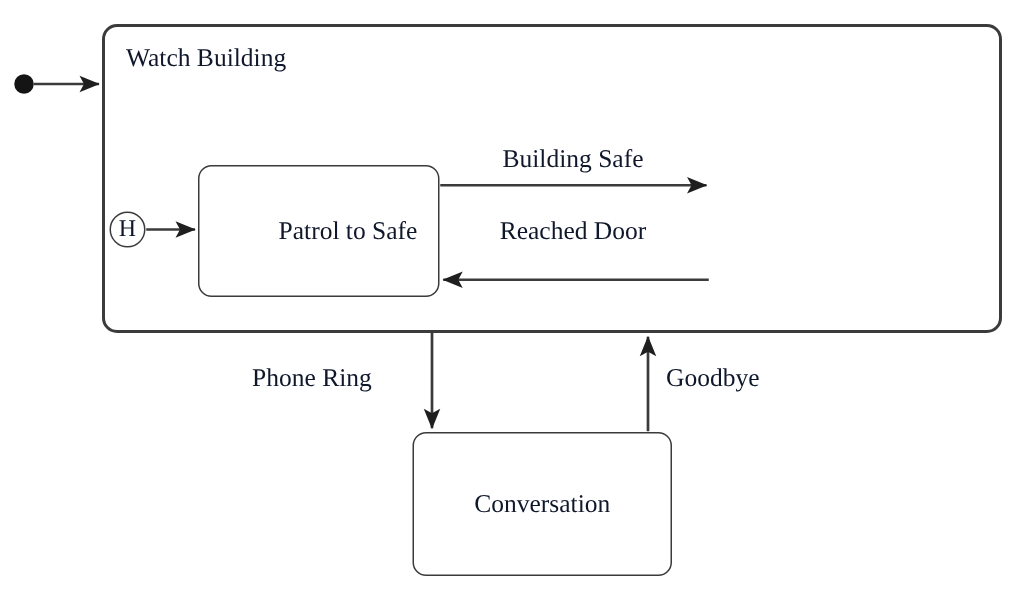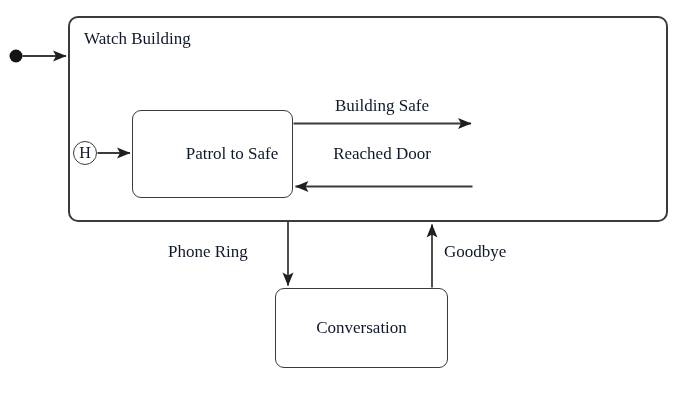--- a/index.html
+++ b/index.html
@@ -39,21 +39,21 @@
     box-sizing: border-box;
   }
   .composite-title {
     position: absolute;
     left: 14px; top: 11px;
     font-size: 17px;
     white-space: nowrap;
   }
   .state-patrol-safe { left: 132px; top: 110px; width: 161px; height: 88px; padding-left: 39px; }
   .state-patrol-door { left: 473px; top: 110px; width: 162px; height: 87px; }
-  .state-conversation { left: 275px; top: 288px; width: 173px; height: 80px; }
+  .state-conversation { left: 275px; top: 288px; width: 173px; height: 96px; }
   .history-pseudostate {
     position: absolute;
     left: 73px; top: 141px;
     width: 24px; height: 24px;
     border: 1.6px solid #3b3b3b;
     border-radius: 50%;
     background: #ffffff;
     display: flex;
     align-items: center;
     justify-content: center;

